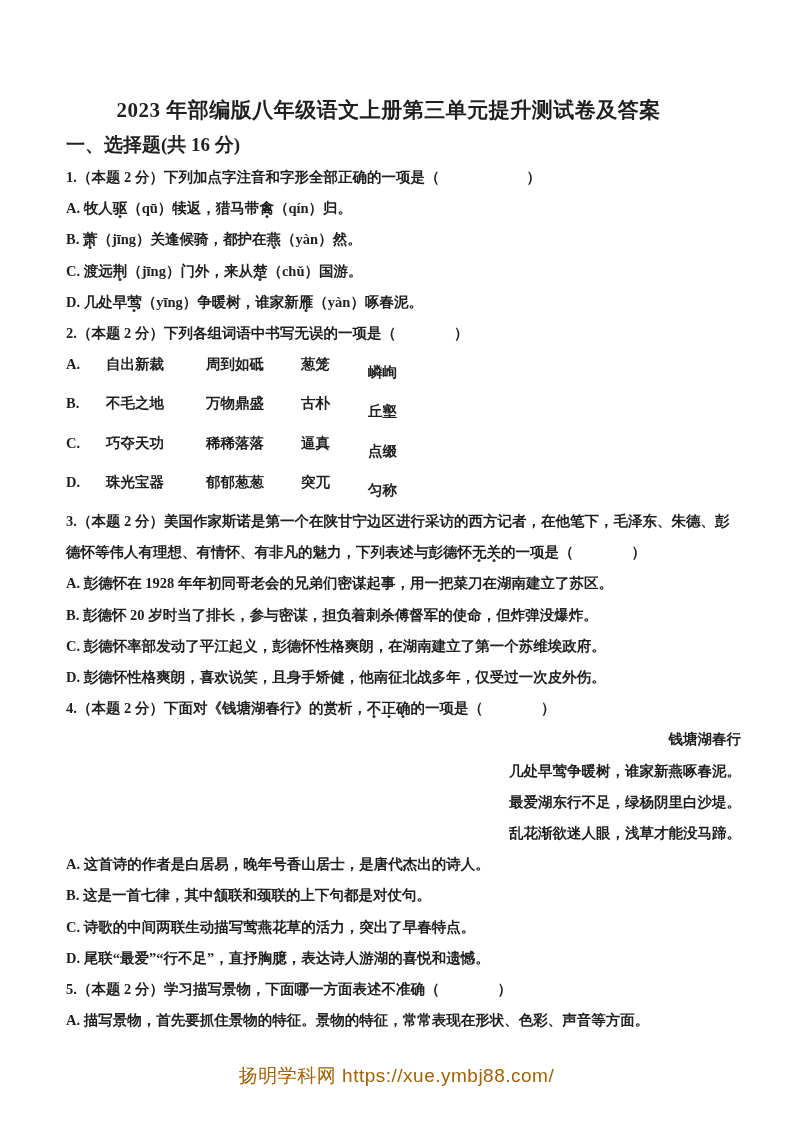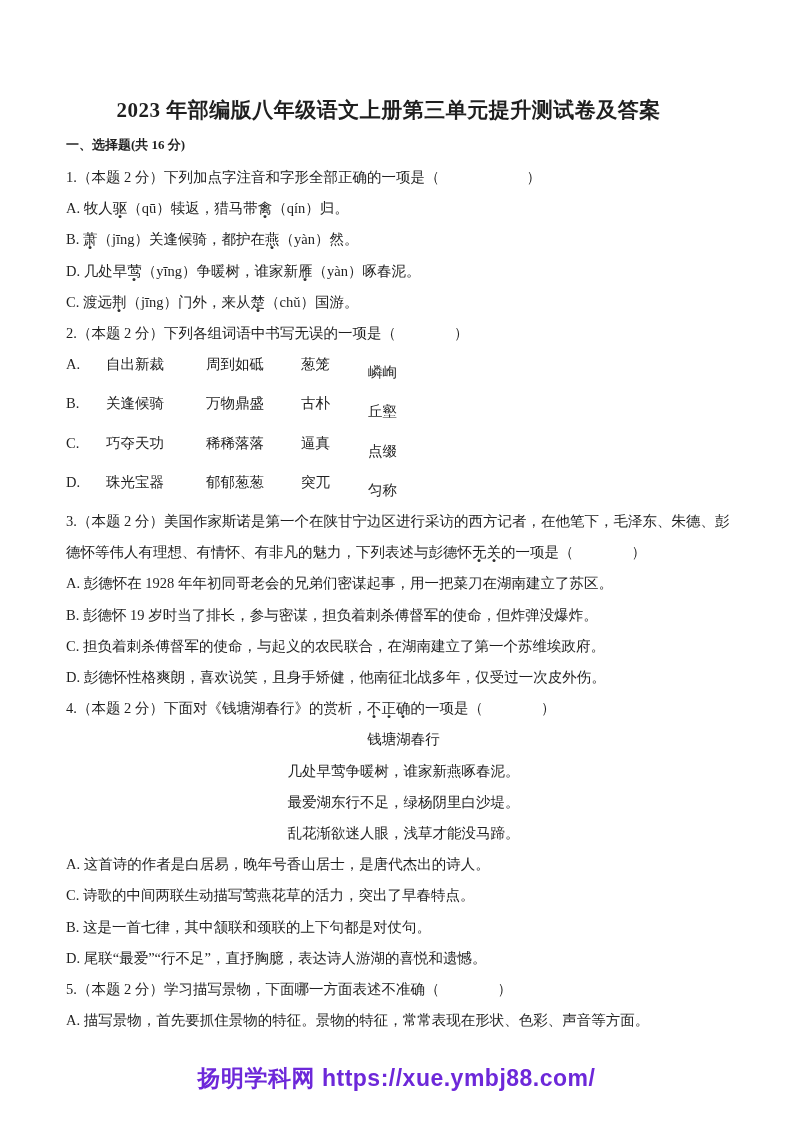--- a/index.html
+++ b/index.html
@@ -16,31 +16,31 @@
     margin:0;
     padding:97px 56px 0 40px;
     text-align:center;
     font-size:21px;
     line-height:27px;
     font-weight:bold;
     letter-spacing:0.5px;
   }
   .section-heading{
     margin:10px 52px 0 66px;
-    font-size:13px;
+    font-size:19px;
     line-height:22px;
     font-weight:bold;
   }
   .content{
     margin:6px 52px 0 66px;
     font-size:14.5px;
     line-height:31.2px;
   }
-  .line{margin:0;}
-  .center{text-align:center;}
+  .line{margin:0;font-weight:bold;}
+  .center{text-align:right;}
   .word-row{display:flex;}
   .word-row .lbl{flex:0 0 30px;}
   .word-row .w0{flex:0 0 100px;margin-left:10px;}
   .word-row .w1{flex:0 0 95px;}
   .word-row .w2{flex:0 0 67px;}
   .word-row .w3{flex:1 1 auto;margin-top:8px;}
   .em-dot{position:relative;}
   .em-dot::after{
     content:"";
     position:absolute;
@@ -50,54 +50,53 @@
     width:3px;height:3px;
     border-radius:50%;
     background:#2e2e2e;
   }
   .footer{
     position:absolute;
     left:0;right:0;
     top:1063px;
     text-align:center;
     font-family:"Liberation Sans","DejaVu Sans",sans-serif;
-    font-size:23px;
-    color:#6d28d9;
+    font-size:19px;
+    color:#a16207;
     letter-spacing:0.5px;
-    font-weight:bold;
   }
 </style>
 </head>
 <body>
 
 <div class="page">
 
   <h1 class="title">2023 年部编版八年级语文上册第三单元提升测试卷及答案</h1>
 
   <div class="section-heading">一、选择题(共 16 分)</div>
 
   <div class="content">
 
     <p class="line"><span>1.（本题 2 分）下列加点字注音和字形全部正确的一项是（　　　　　　）</span></p>
     <p class="line"><span>A. 牧人</span><span class="em-dot">驱</span><span>（qū）犊返，猎马带</span><span class="em-dot">禽</span><span>（qín）归。</span></p>
     <p class="line"><span>B. </span><span class="em-dot">萧</span><span>（jīng）关逢候骑，都护在</span><span class="em-dot">燕</span><span>（yàn）然。</span></p>
+    <p class="line"><span>C. 渡远</span><span class="em-dot">荆</span><span>（jīng）门外，来从</span><span class="em-dot">楚</span><span>（chǔ）国游。</span></p>
     <p class="line"><span>D. 几处早</span><span class="em-dot">莺</span><span>（yīng）争暖树，谁家新</span><span class="em-dot">雁</span><span>（yàn）啄春泥。</span></p>
-    <p class="line"><span>C. 渡远</span><span class="em-dot">荆</span><span>（jīng）门外，来从</span><span class="em-dot">楚</span><span>（chǔ）国游。</span></p>
 
     <p class="line"><span>2.（本题 2 分）下列各组词语中书写无误的一项是（　　　　）</span></p>
     <div class="line word-row">
       <span class="lbl">A.</span>
       <span class="w0">自出新裁</span>
       <span class="w1">周到如砥</span>
       <span class="w2">葱笼</span>
       <span class="w3">嶙峋</span>
     </div>
     <div class="line word-row">
       <span class="lbl">B.</span>
-      <span class="w0">关逢候骑</span>
+      <span class="w0">不毛之地</span>
       <span class="w1">万物鼎盛</span>
       <span class="w2">古朴</span>
       <span class="w3">丘壑</span>
     </div>
     <div class="line word-row">
       <span class="lbl">C.</span>
       <span class="w0">巧夺天功</span>
       <span class="w1">稀稀落落</span>
       <span class="w2">逼真</span>
       <span class="w3">点缀</span>
@@ -105,36 +104,36 @@
     <div class="line word-row">
       <span class="lbl">D.</span>
       <span class="w0">珠光宝器</span>
       <span class="w1">郁郁葱葱</span>
       <span class="w2">突兀</span>
       <span class="w3">匀称</span>
     </div>
 
     <p class="line"><span>3.（本题 2 分）美国作家斯诺是第一个在陕甘宁边区进行采访的西方记者，在他笔下，毛泽东、朱德、彭德怀等伟人有理想、有情怀、有非凡的魅力，下列表述与彭德怀</span><span class="em-dot">无</span><span class="em-dot">关</span><span>的一项是（　　　　）</span></p>
     <p class="line">A. 彭德怀在 1928 年年初同哥老会的兄弟们密谋起事，用一把菜刀在湖南建立了苏区。</p>
-    <p class="line">B. 彭德怀 19 岁时当了排长，参与密谋，担负着刺杀傅督军的使命，但炸弹没爆炸。</p>
-    <p class="line">C. 担负着刺杀傅督军的使命，与起义的农民联合，在湖南建立了第一个苏维埃政府。</p>
+    <p class="line">B. 彭德怀 20 岁时当了排长，参与密谋，担负着刺杀傅督军的使命，但炸弹没爆炸。</p>
+    <p class="line">C. 彭德怀率部发动了平江起义，彭德怀性格爽朗，在湖南建立了第一个苏维埃政府。</p>
     <p class="line">D. 彭德怀性格爽朗，喜欢说笑，且身手矫健，他南征北战多年，仅受过一次皮外伤。</p>
 
     <p class="line"><span>4.（本题 2 分）下面对《钱塘湖春行》的赏析，</span><span class="em-dot">不</span><span class="em-dot">正</span><span class="em-dot">确</span><span>的一项是（　　　　）</span></p>
 
     <div>
       <p class="line center">钱塘湖春行</p>
       <p class="line center">几处早莺争暖树，谁家新燕啄春泥。</p>
       <p class="line center">最爱湖东行不足，绿杨阴里白沙堤。</p>
       <p class="line center">乱花渐欲迷人眼，浅草才能没马蹄。</p>
     </div>
 
     <p class="line">A. 这首诗的作者是白居易，晚年号香山居士，是唐代杰出的诗人。</p>
+    <p class="line">B. 这是一首七律，其中颔联和颈联的上下句都是对仗句。</p>
     <p class="line">C. 诗歌的中间两联生动描写莺燕花草的活力，突出了早春特点。</p>
-    <p class="line">B. 这是一首七律，其中颔联和颈联的上下句都是对仗句。</p>
     <p class="line">D. 尾联“最爱”“行不足”，直抒胸臆，表达诗人游湖的喜悦和遗憾。</p>
 
     <p class="line"><span>5.（本题 2 分）学习描写景物，下面哪一方面表述不准确（　　　　）</span></p>
     <p class="line">A. 描写景物，首先要抓住景物的特征。景物的特征，常常表现在形状、色彩、声音等方面。</p>
 
   </div>
 
   <div class="footer">
     <span>扬明学科网 https://xue.ymbj88.com/</span>
   </div>

